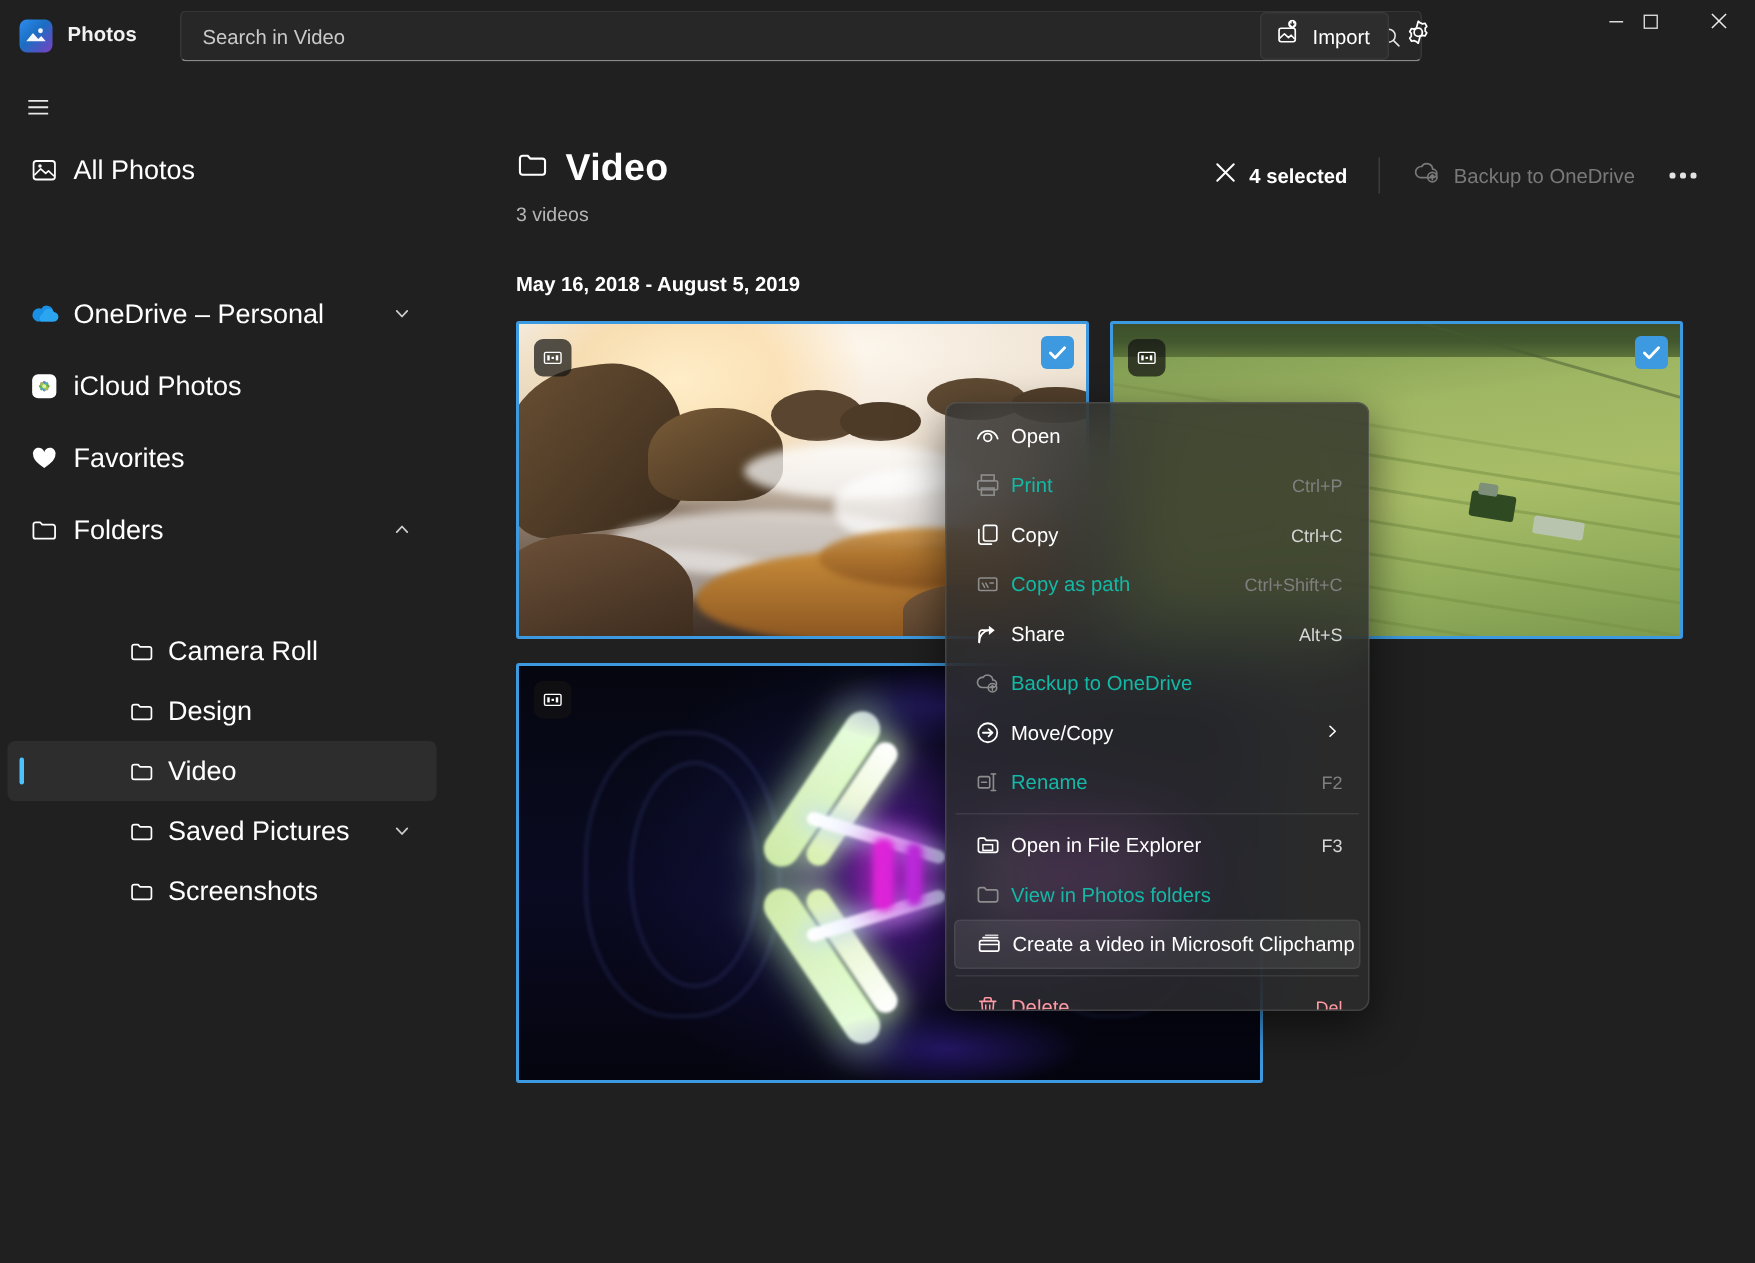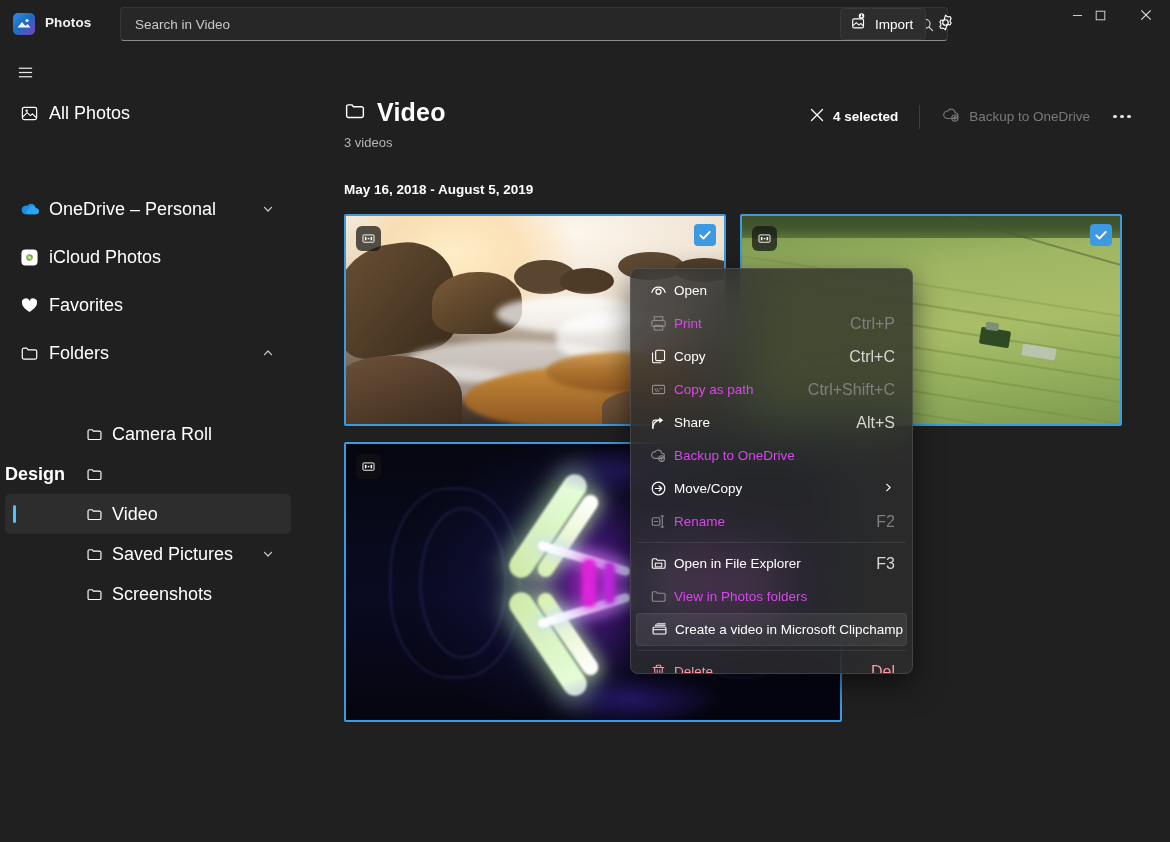--- a/index.html
+++ b/index.html
@@ -169,22 +169,22 @@
     box-shadow: 0 10px 30px rgba(0,0,0,.55);
     padding: 5px 4px; overflow: hidden;
   }
   .mi {
     position: relative; height: 33px; margin: 0 1px; border-radius: 4px;
     display: flex; align-items: center;
   }
   .mi.hl { background: rgba(255,255,255,.073); border: 1px solid rgba(255,255,255,.07); }
   .mi .mic { position: absolute; left: 13px; width: 18px; height: 18px; display: flex; align-items: center; justify-content: center; }
   .mi .mtx { position: absolute; left: 38px; font-size: 13.5px; color: #ffffff; white-space: nowrap; }
-  .mi .macc { position: absolute; right: 12px; font-size: 16px; color: #d6d6d6; }
-  .mi.dis .mtx { color: #d946ef; text-align: right; }
+  .mi .macc { position: absolute; right: 12px; font-size: 12px; color: #d6d6d6; }
+  .mi.dis .mtx { color: #14b8a6; text-align: right; }
   .mi.dis .macc { color: #7f7f7f; }
   .mi.danger .mtx { color: #ff99a4; }
   .mi.danger .macc { color: #ff99a4; }
   .mi .sub { position: absolute; right: 13px; font-size: 12px; color: #ffffff; }
   .msep { height: 1px; background: rgba(255,255,255,.085); margin: 4px 2px; }
 </style>
 </head>
 <body>
 
 <div id="app">
@@ -336,21 +336,21 @@
       </span>
       <span class="nlabel" style="margin-left:107px;">Camera Roll</span>
     </div>
 
     <div class="navrow" style="top:406px;">
       <span class="nicon" style="left:78px;">
         <svg viewBox="0 0 20 20" width="17" height="17">
             <path d="M2.4 6 a1.6 1.6 0 0 1 1.6 -1.6 h3.1 l1.5 1.7 h7.4 a1.6 1.6 0 0 1 1.6 1.6 v6.6 a1.6 1.6 0 0 1 -1.6 1.6 H4 a1.6 1.6 0 0 1 -1.6 -1.6 Z" fill="none" stroke="#ffffff" stroke-width="1.35" stroke-linejoin="round"></path>
           </svg>
       </span>
-      <span class="nlabel" style="font-weight:bold;">Design</span>
+      <span class="nlabel" style="margin-left:107px;">Design</span>
     </div>
 
     <div class="navrow sel" style="top:446px;">
       <span class="selbar"></span>
       <span class="nicon" style="left:78px;">
         <svg viewBox="0 0 20 20" width="17" height="17">
             <path d="M2.4 6 a1.6 1.6 0 0 1 1.6 -1.6 h3.1 l1.5 1.7 h7.4 a1.6 1.6 0 0 1 1.6 1.6 v6.6 a1.6 1.6 0 0 1 -1.6 1.6 H4 a1.6 1.6 0 0 1 -1.6 -1.6 Z" fill="none" stroke="#ffffff" stroke-width="1.35" stroke-linejoin="round"></path>
           </svg>
       </span>
       <span class="nlabel" style="margin-left:107px;">Video</span>

